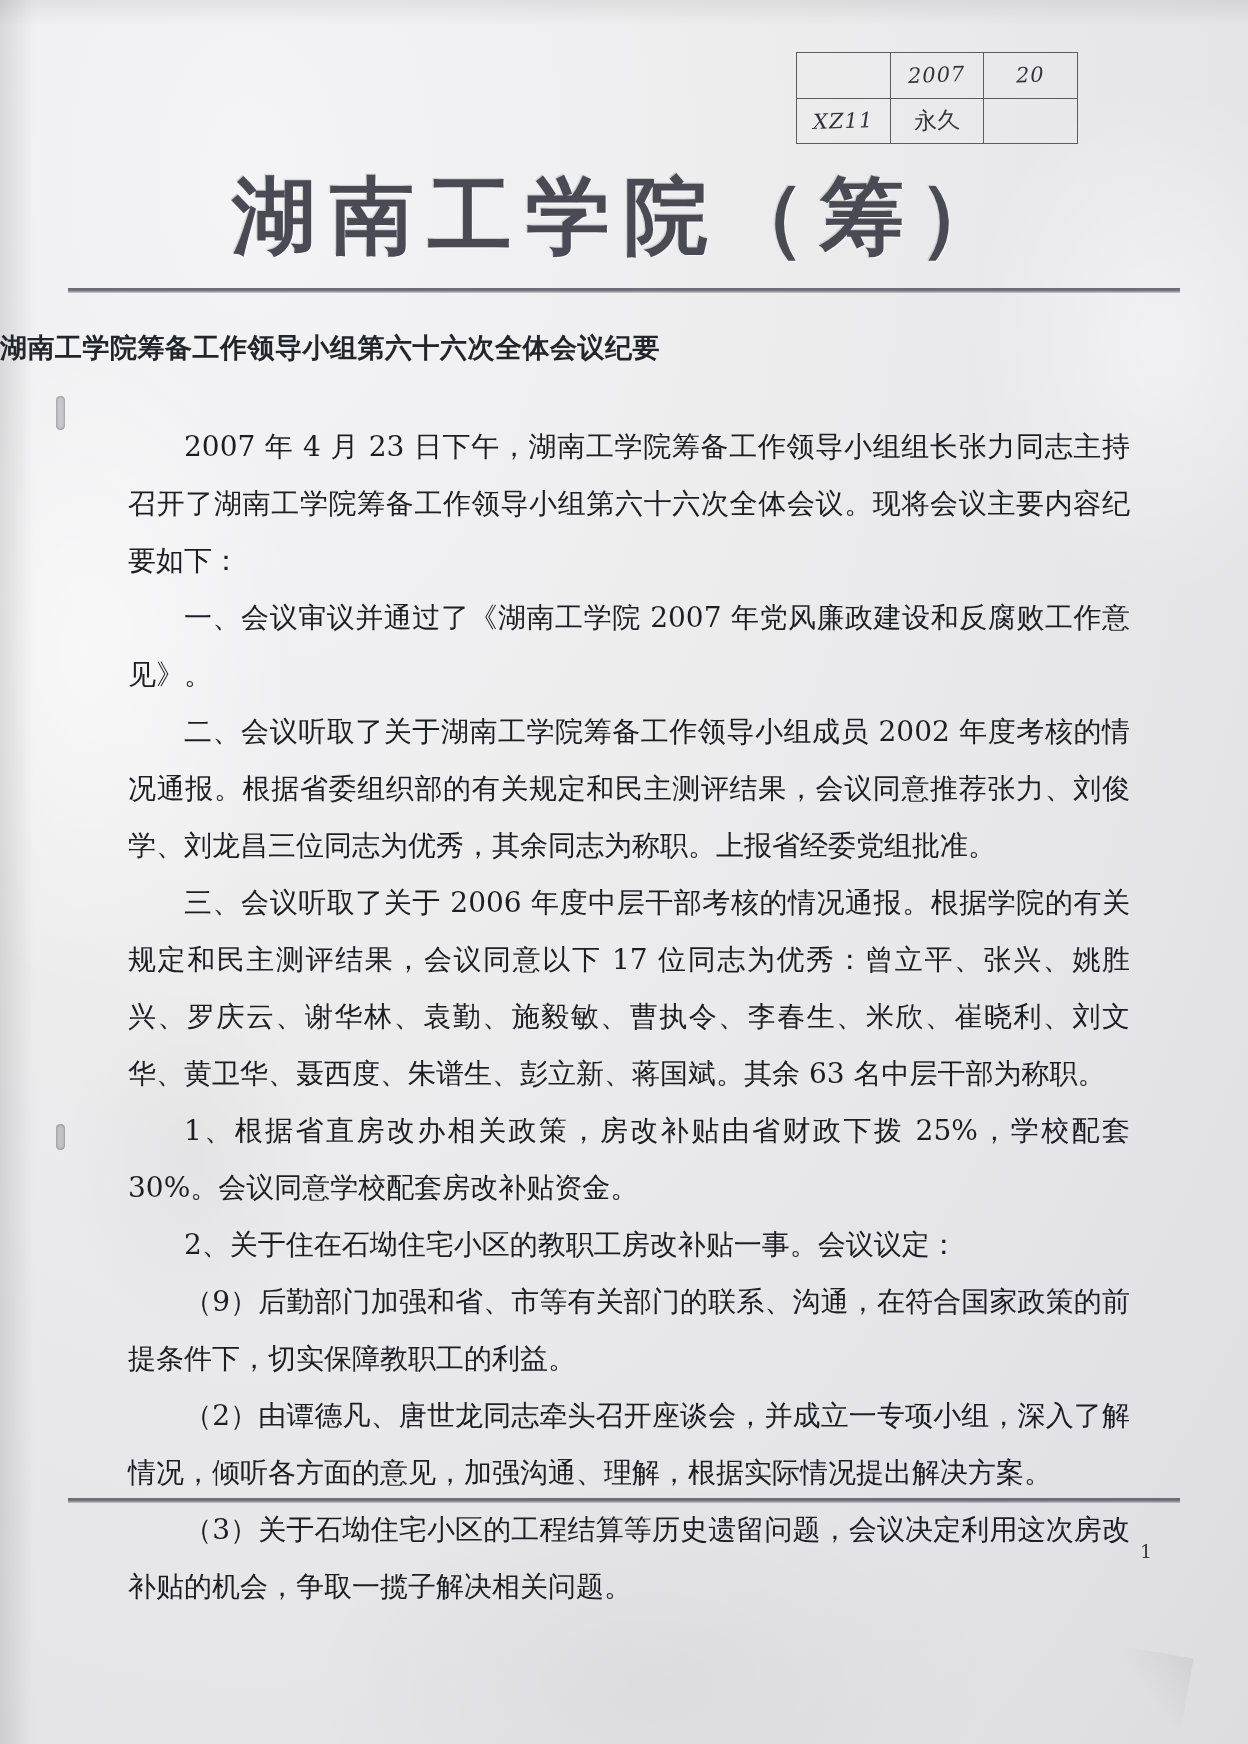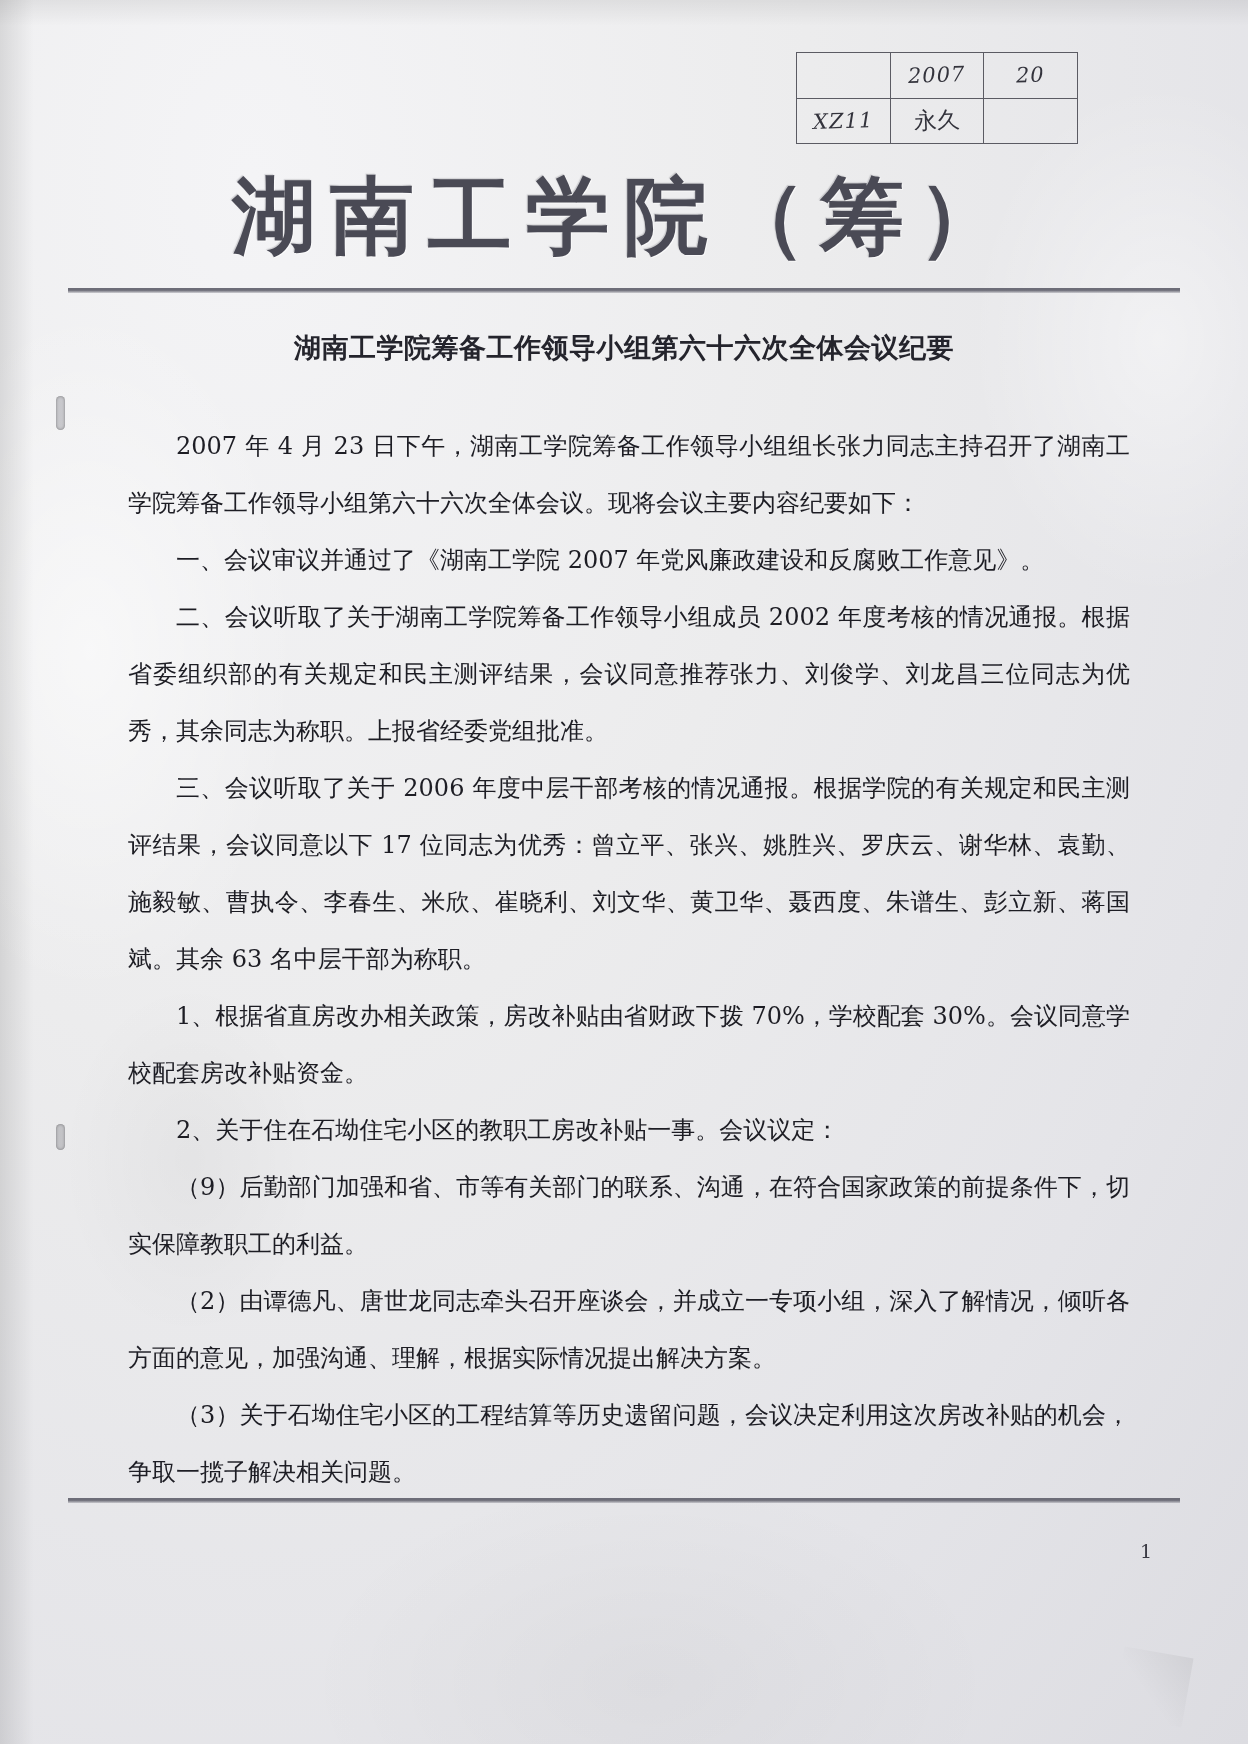--- a/index.html
+++ b/index.html
@@ -119,35 +119,34 @@
     top: 1498px;
     height: 5px;
     background: linear-gradient(180deg, #6d6d78 0%, #6d6d78 45%, rgba(109,109,120,0.25) 100%);
   }
 
   .doc-title {
     position: absolute;
     left: 0;
     right: 0;
     top: 330px;
-    text-align: center;
     font-family: "DejaVu Sans", "Liberation Sans", sans-serif;
     font-weight: bold;
     font-size: 27px;
     color: #24242c;
     letter-spacing: 0.5px;
   }
 
   .body-text {
     position: absolute;
     left: 128px;
     right: 118px;
     top: 418px;
     font-family: "DejaVu Serif", "Liberation Serif", serif;
-    font-size: 24px;
+    font-size: 28px;
     line-height: 57px;
     color: #1d1d24;
     text-align: justify;
   }
   .para {
     margin: 0 0 0 0;
     text-indent: 2em;
   }
 
   .page-num {
@@ -221,21 +220,21 @@
   </div>
   <div class="rule"></div>
 
   <div class="doc-title">湖南工学院筹备工作领导小组第六十六次全体会议纪要</div>
 
   <div class="body-text">
     <p class="para">2007 年 4 月 23 日下午，湖南工学院筹备工作领导小组组长张力同志主持召开了湖南工学院筹备工作领导小组第六十六次全体会议。现将会议主要内容纪要如下：</p>
     <p class="para">一、会议审议并通过了《湖南工学院 2007 年党风廉政建设和反腐败工作意见》。</p>
     <p class="para">二、会议听取了关于湖南工学院筹备工作领导小组成员 2002 年度考核的情况通报。根据省委组织部的有关规定和民主测评结果，会议同意推荐张力、刘俊学、刘龙昌三位同志为优秀，其余同志为称职。上报省经委党组批准。</p>
     <p class="para">三、会议听取了关于 2006 年度中层干部考核的情况通报。根据学院的有关规定和民主测评结果，会议同意以下 17 位同志为优秀：曾立平、张兴、姚胜兴、罗庆云、谢华林、袁勤、施毅敏、曹执令、李春生、米欣、崔晓利、刘文华、黄卫华、聂西度、朱谱生、彭立新、蒋国斌。其余 63 名中层干部为称职。</p>
-    <p class="para">1、根据省直房改办相关政策，房改补贴由省财政下拨 70%，学校配套 30%。会议同意学校配套房改补贴资金。</p>
+    <p class="para">1、根据省直房改办相关政策，房改补贴由省财政下拨 25%，学校配套 30%。会议同意学校配套房改补贴资金。</p>
     <p class="para">2、关于住在石坳住宅小区的教职工房改补贴一事。会议议定：</p>
     <p class="para">（9）后勤部门加强和省、市等有关部门的联系、沟通，在符合国家政策的前提条件下，切实保障教职工的利益。</p>
     <p class="para">（2）由谭德凡、唐世龙同志牵头召开座谈会，并成立一专项小组，深入了解情况，倾听各方面的意见，加强沟通、理解，根据实际情况提出解决方案。</p>
     <p class="para">（3）关于石坳住宅小区的工程结算等历史遗留问题，会议决定利用这次房改补贴的机会，争取一揽子解决相关问题。</p>
   </div>
 
   <div class="rule-bottom"></div>
   <div class="page-num">1</div>
   <div class="corner-fold"></div>
 

